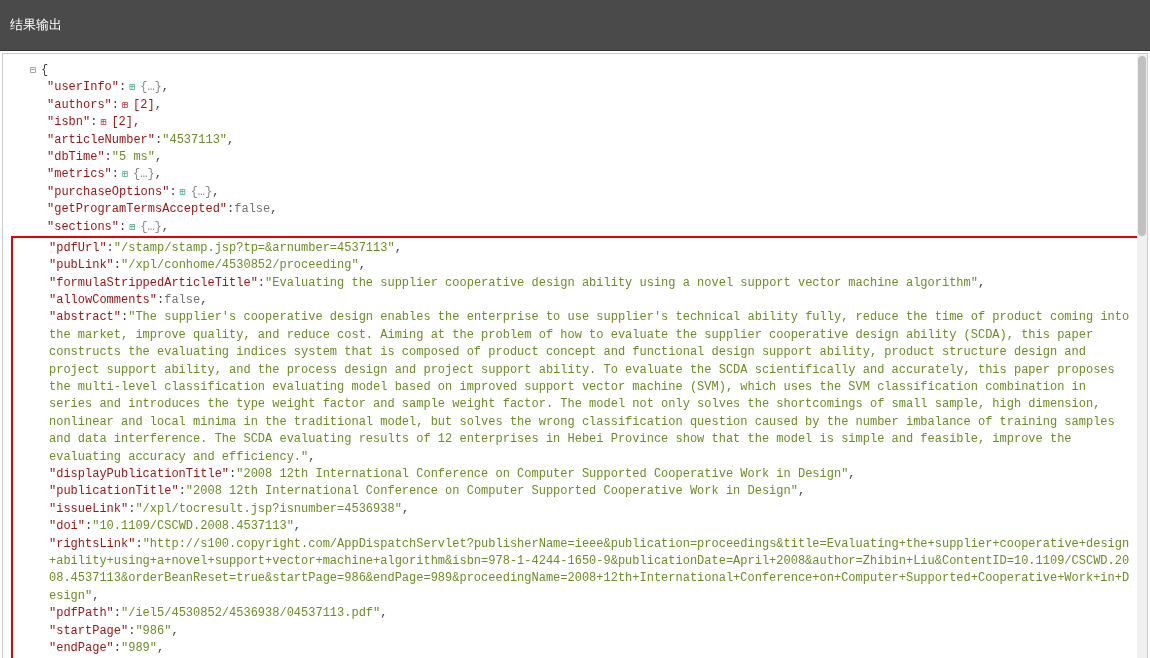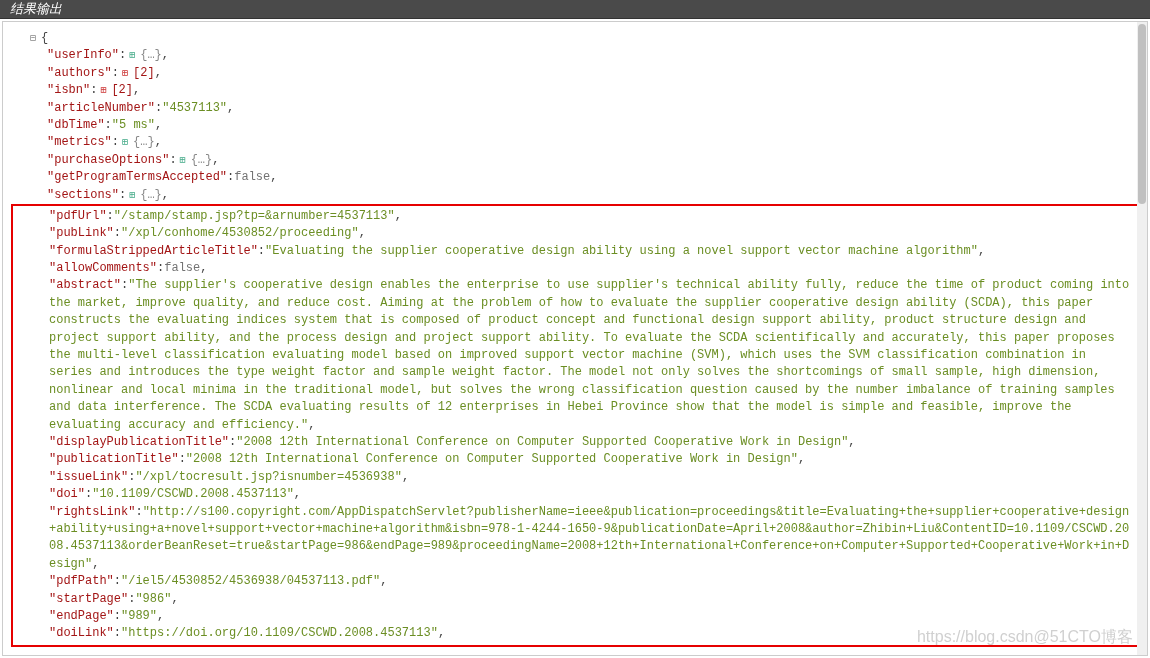--- a/index.html
+++ b/index.html
@@ -1,17 +1,17 @@
 <!DOCTYPE html>
 <html><head>
 <meta charset="utf-8">
 <style>
   * { margin: 0; padding: 0; box-sizing: border-box; }
   body { font-family: Consolas, "Courier New", monospace; font-size: 12px; background: #ffffff; width: 1150px; }
-  .header { background: #4a4a4a; color: #ffffff; padding: 0 10px; font-family: "Microsoft YaHei", sans-serif; font-size: 13px; border-bottom: 1px solid #333; font-style: italic; }
+  .header { background: #4a4a4a; color: #ffffff; padding: 16px 10px; font-family: "Microsoft YaHei", sans-serif; font-size: 13px; border-bottom: 1px solid #333; }
   .panel { border: 1px solid #ccc; margin: 2px; padding: 8px 0 8px 8px; background: #fff; line-height: 1.45; position: relative; }
   .json-line { padding-left: 16px; white-space: nowrap; }
   .json-line.indent2 { padding-left: 36px; }
   .highlight-box { border: 2px solid #e60000; padding: 2px 0; margin-left: 0; }
   .toggle { display: inline-block; width: 12px; text-align: center; color: #888; cursor: pointer; font-size: 10px; margin-right: 2px; }
   .key { color: #a31515; }
   .str { color: #6b8e23; }
   .bool { color: #737373; }
   .bracket { color: #444; }
   .collapse-obj { color: #888; }

